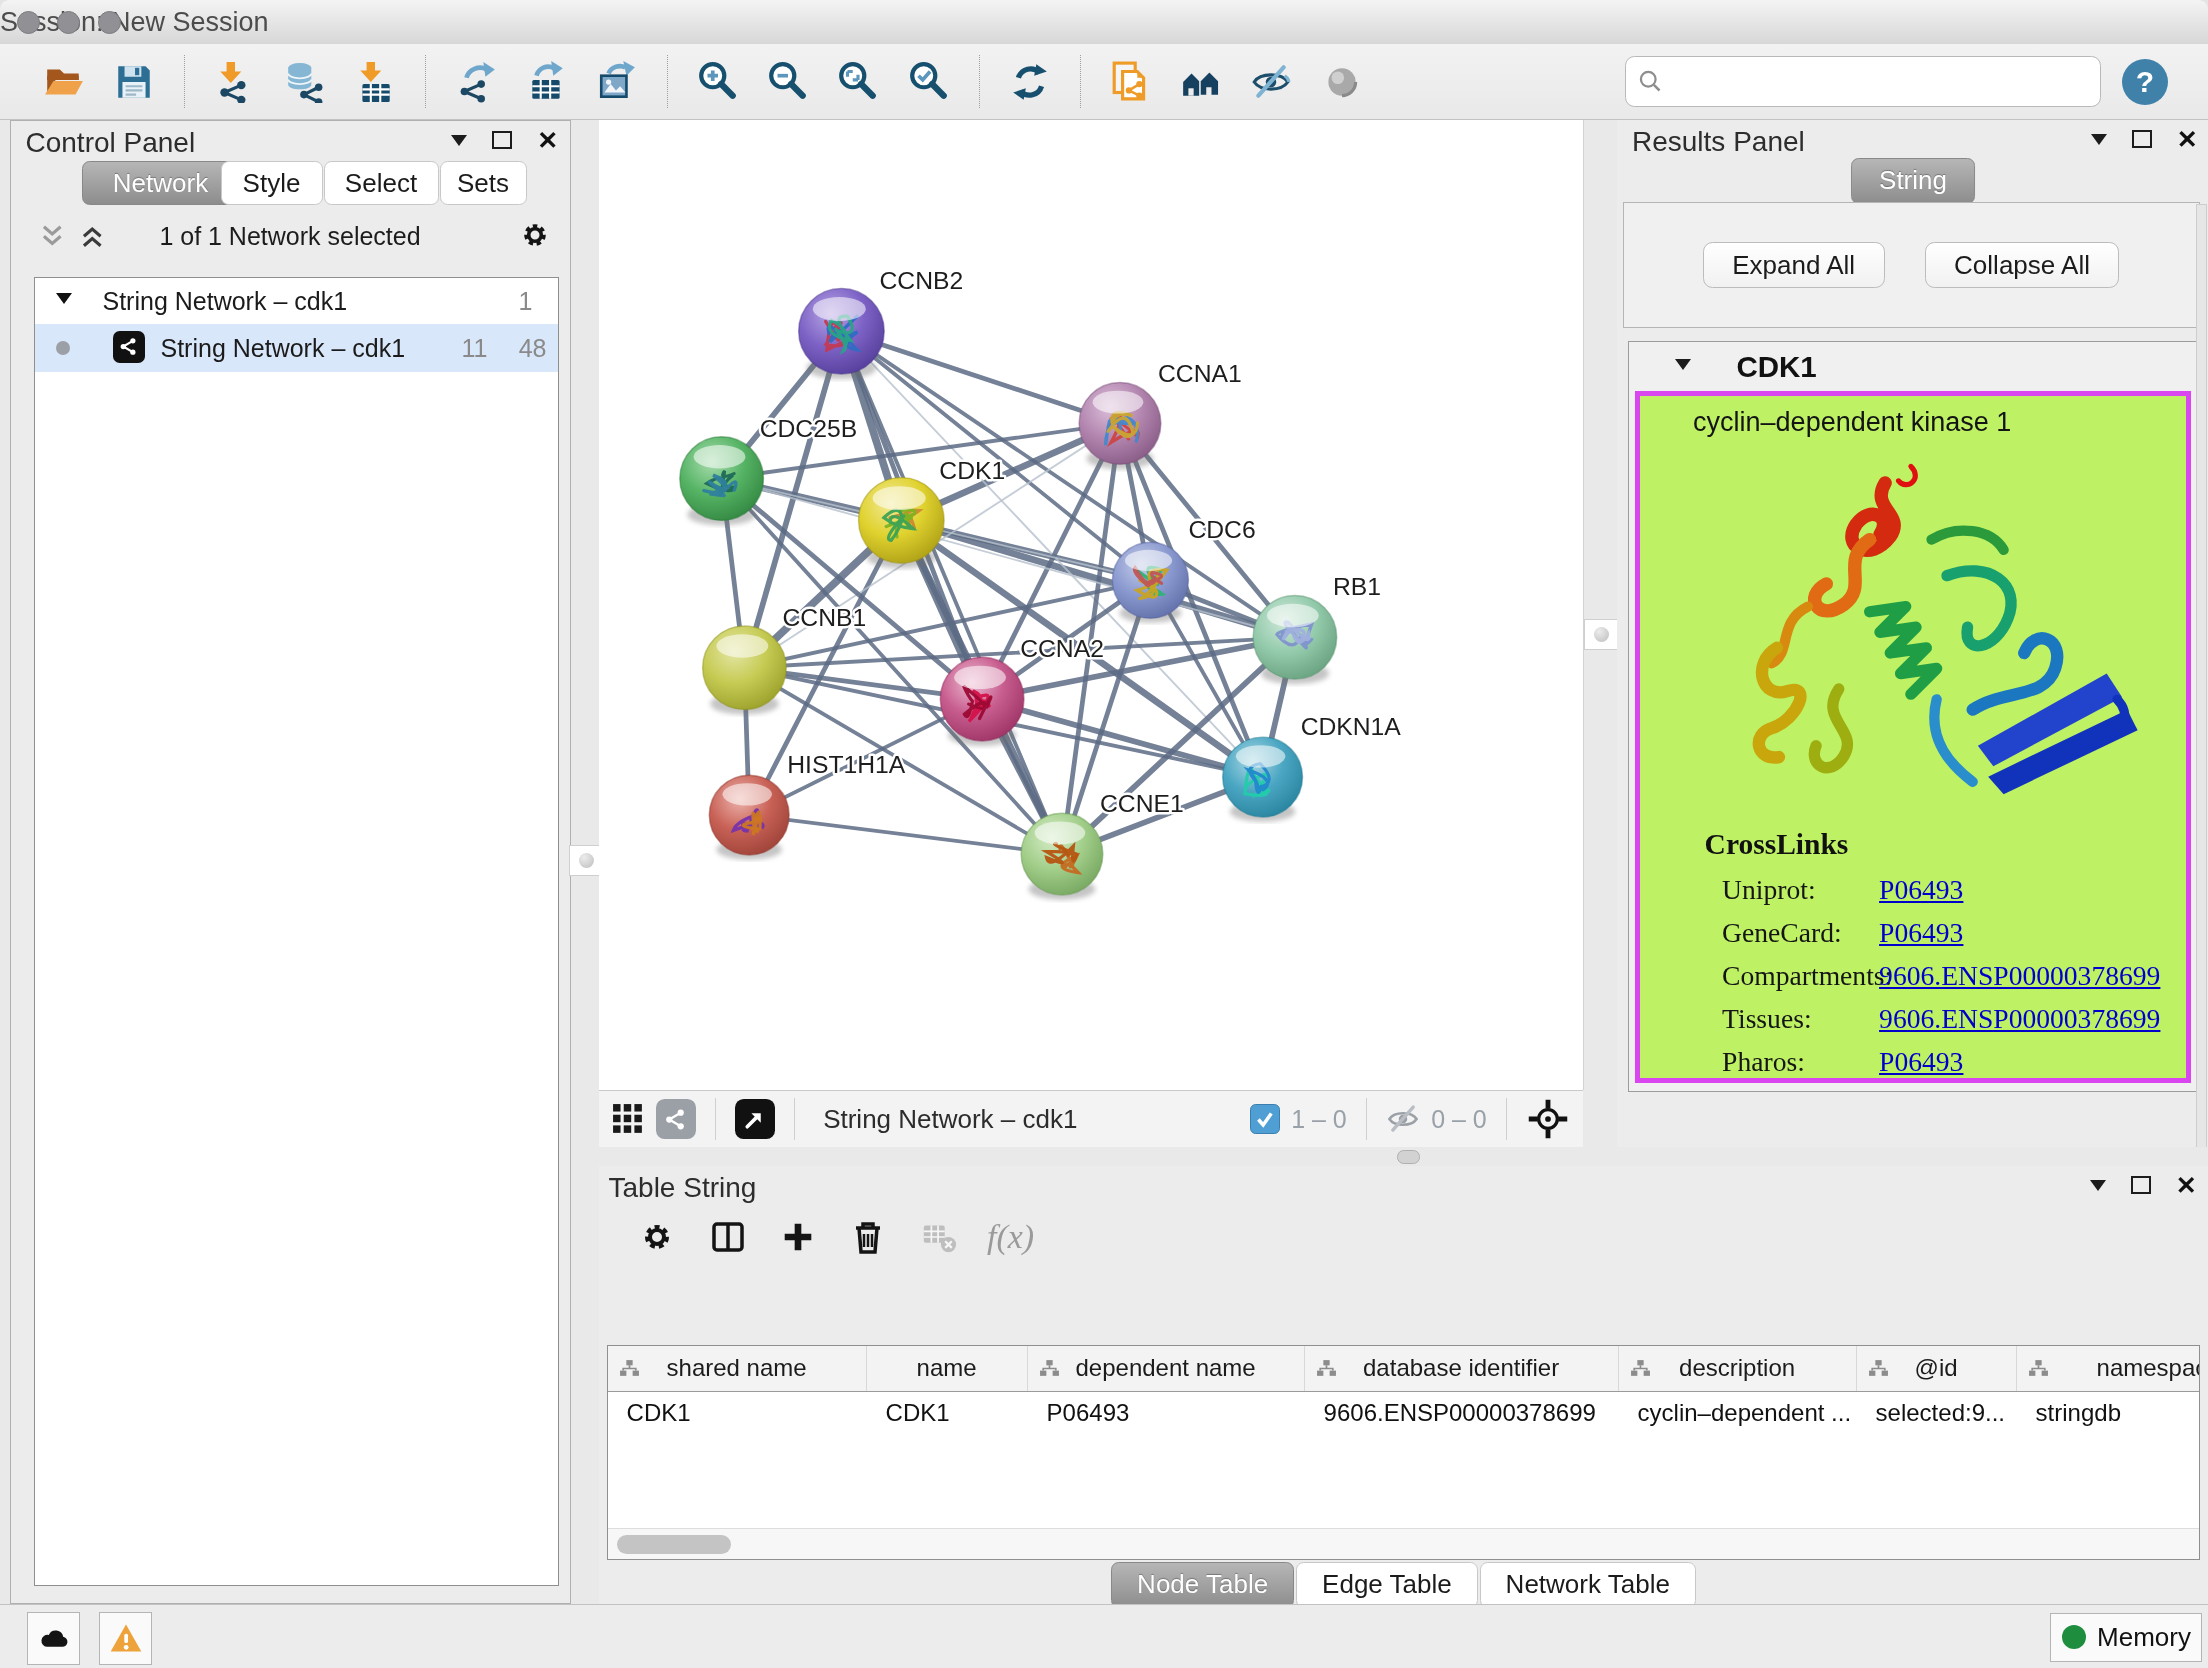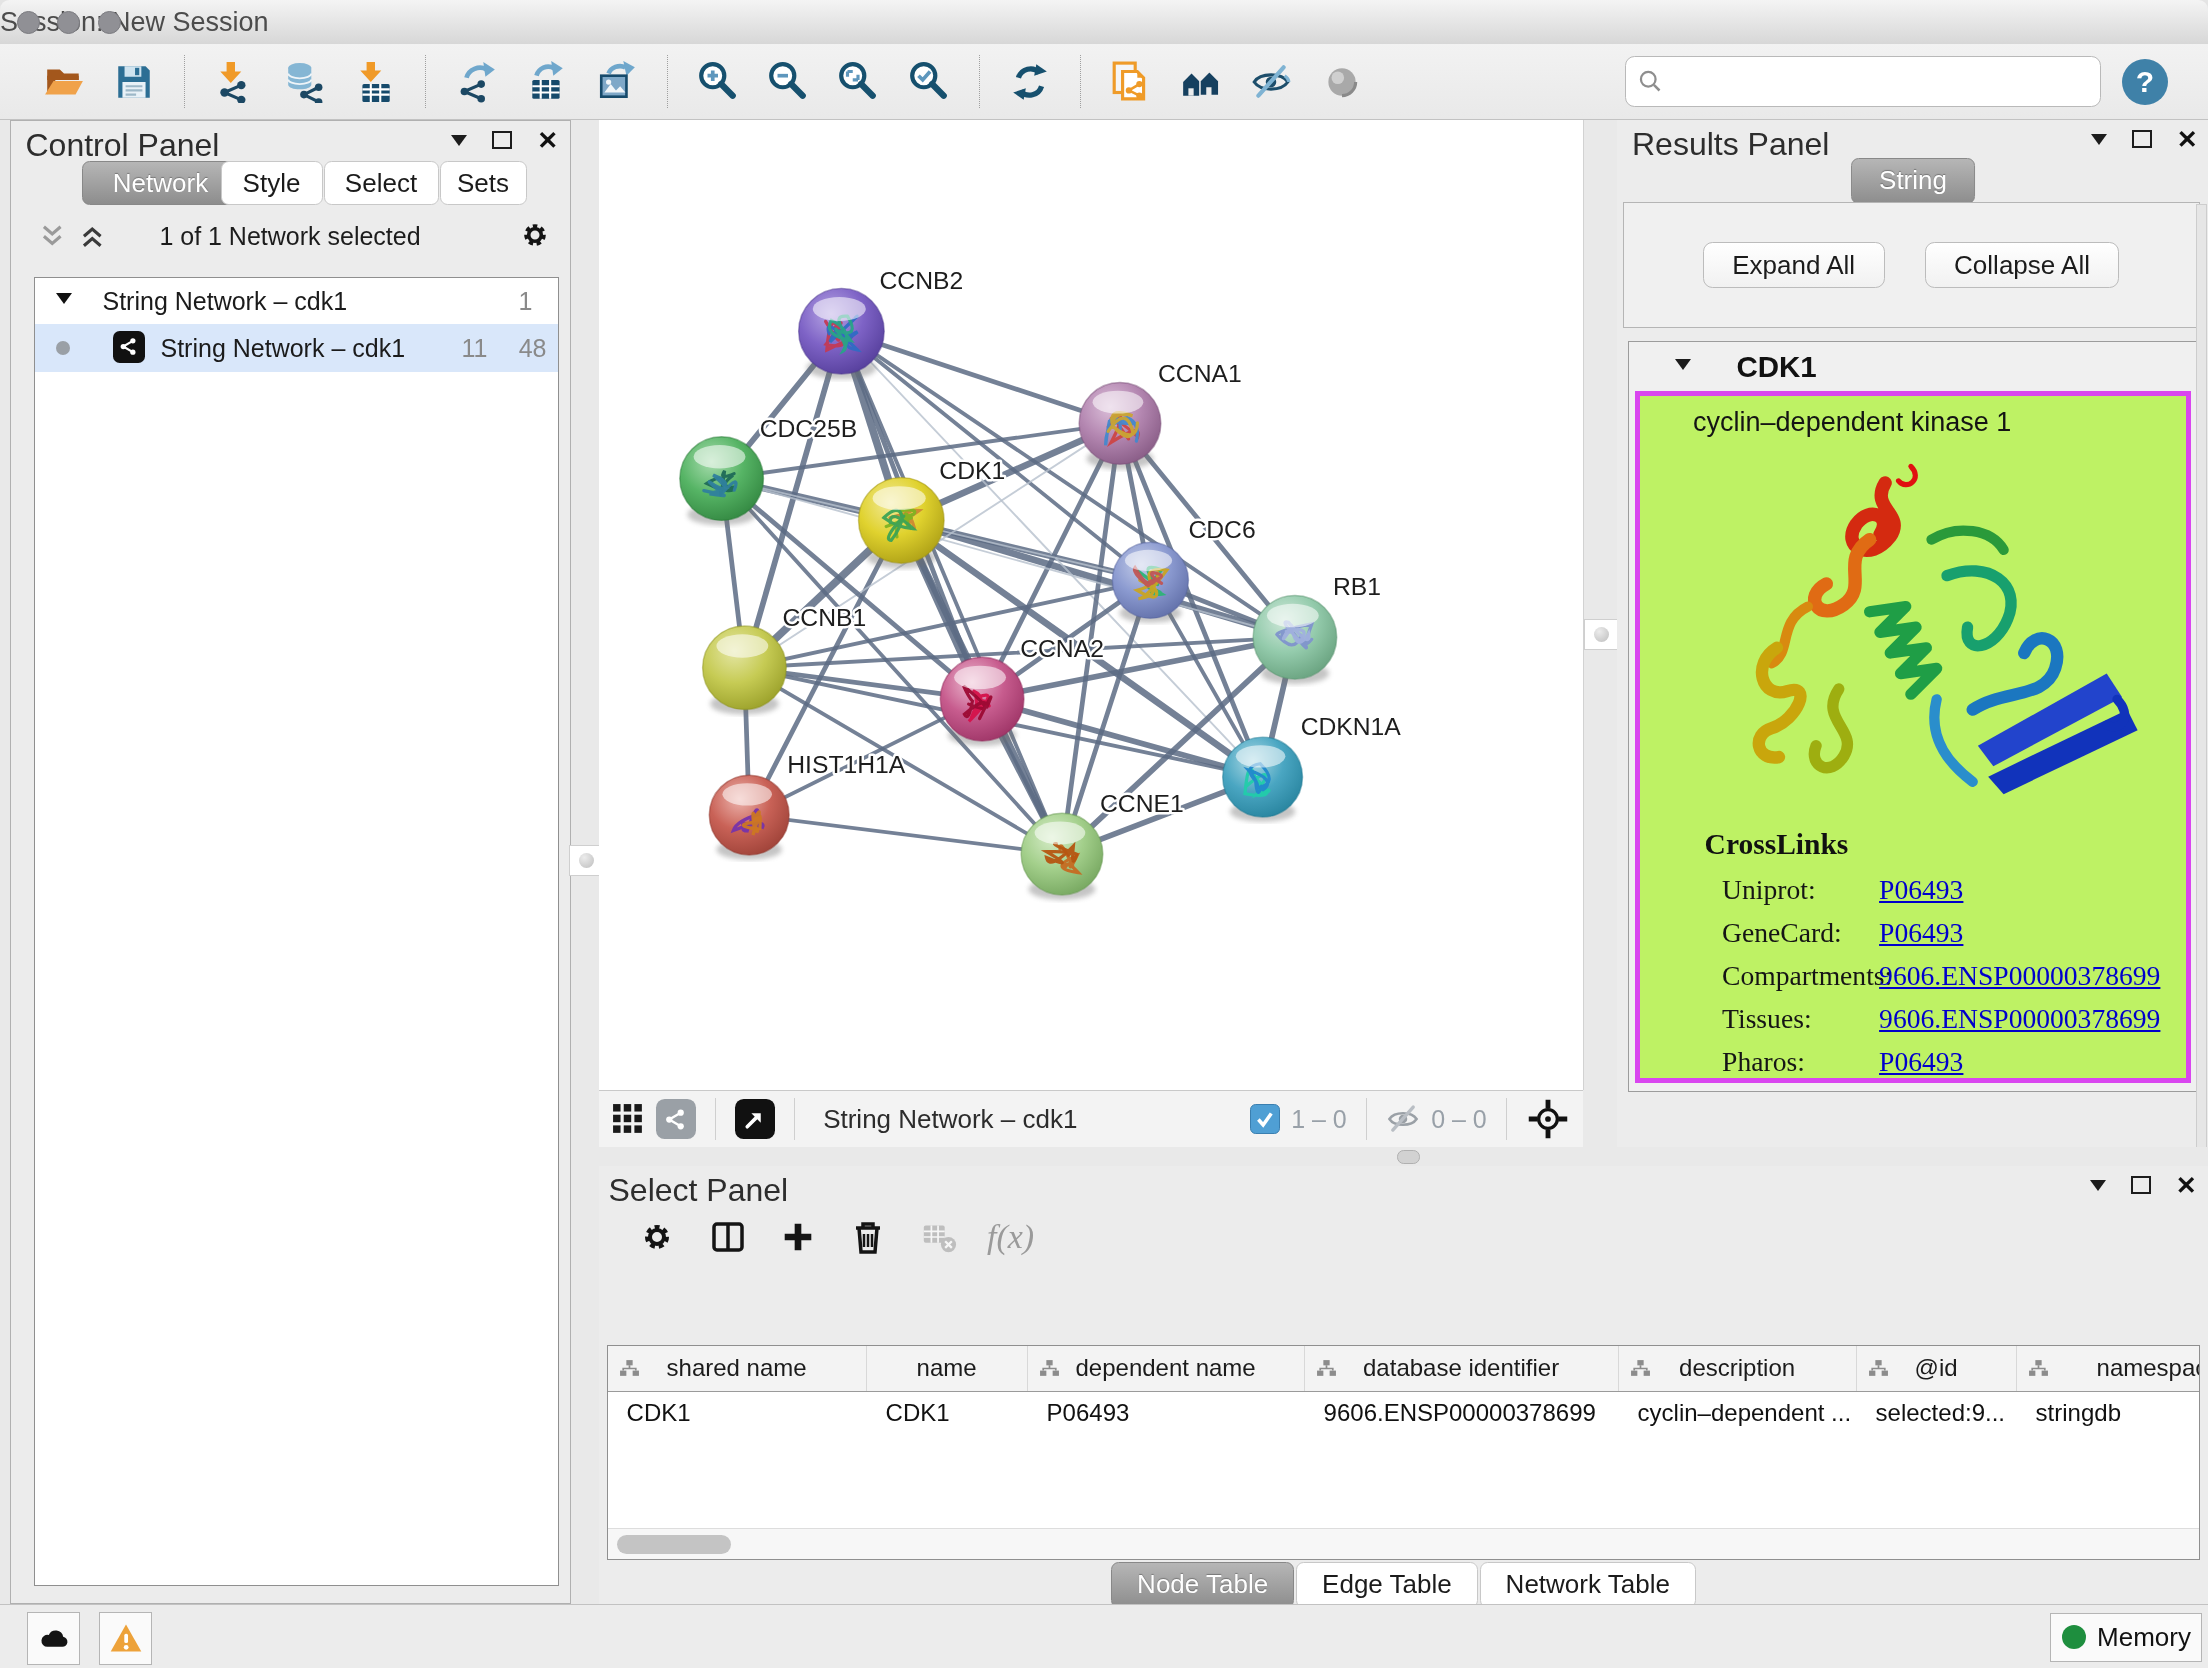--- a/index.html
+++ b/index.html
@@ -19,21 +19,21 @@
   .sep{width:0;height:53px;border-left:1.9px dotted #9f9f9f;margin:0 15px;}
   .searchbox{margin-left:auto;width:476px;height:51px;background:#fff;border:1.9px solid #b9b9b9;border-radius:9.5px;
     display:flex;align-items:center;padding:0 11.4px;box-sizing:border-box;}
   .searchbox input{border:none;outline:none;flex:1;font-size:25px;font-family:inherit;background:transparent;height:100%;}
   .helpbtn{width:46px;height:46px;border-radius:50%;background:#3f81a8;color:#fff;font-size:30px;font-weight:bold;
     display:flex;align-items:center;justify-content:center;border:none;margin:0 21px;}
   
   .workspace{left:0;top:120px;width:2208px;height:1484px;background:#e9e9e9;}
   
   .phead{height:36px;position:relative;}
-  .phead .ptitle{position:absolute;left:15px;top:5.7px;font-size:32px;color:#2d2d2d;}
+  .phead .ptitle{position:absolute;left:15px;top:5.7px;font-size:28px;color:#2d2d2d;}
   .caret{width:0;height:0;border-left:8.6px solid transparent;border-right:8.6px solid transparent;border-top:11.4px solid #1c1c1c;display:inline-block;}
   .float-ico{width:16px;height:14.3px;border:2.9px solid #1c1c1c;display:inline-block;}
   .close-ico{font-size:25px;font-weight:bold;color:#111;line-height:1;}
   .hicons{position:absolute;right:11.4px;top:6.7px;display:flex;align-items:center;gap:25px;}
   
   .cpanel{left:9.5px;top:0;width:561px;height:1484px;background:#ececec;border:1px solid #b0b0b0;box-sizing:border-box;}
   .tabs-row{position:relative;height:48px;margin-top:3.8px;}
   .tab{position:absolute;top:0;height:44px;box-sizing:border-box;border:1px solid #c8c8c8;background:#fff;
     color:#1b1b1b;font-size:26px;text-align:center;line-height:42px;border-radius:7.6px;}
   .tab.sel{background:linear-gradient(#b6b6b6,#8d8d8d);color:#fff;border-color:#888;text-shadow:0 -1px 1px rgba(0,0,0,.3);}
@@ -697,21 +697,21 @@
     </div>
     <div class="rscroll"></div>
   </aside>
 
   <div class="abs hsplit">
     <span class="pill" style="left:826px;top:2.9px;"></span>
   </div>
 
   <section class="abs tpanel">
     <div class="phead">
-      <span class="ptitle" style="left:9.5px;">Select Panel</span>
+      <span class="ptitle" style="left:9.5px;">Table String</span>
       <span class="hicons">
         <span class="caret"></span>
         <span class="float-ico"></span>
         <span class="close-ico">✕</span>
       </span>
     </div>
     <div class="ttools">
       <span class="ti" style="left:36px;">
           <svg width="40" height="40" viewBox="0 0 40 40">
             <circle cx="20" cy="20" r="9" fill="none" stroke="#141414" stroke-width="6" stroke-dasharray="4.4 3.6"></circle>

